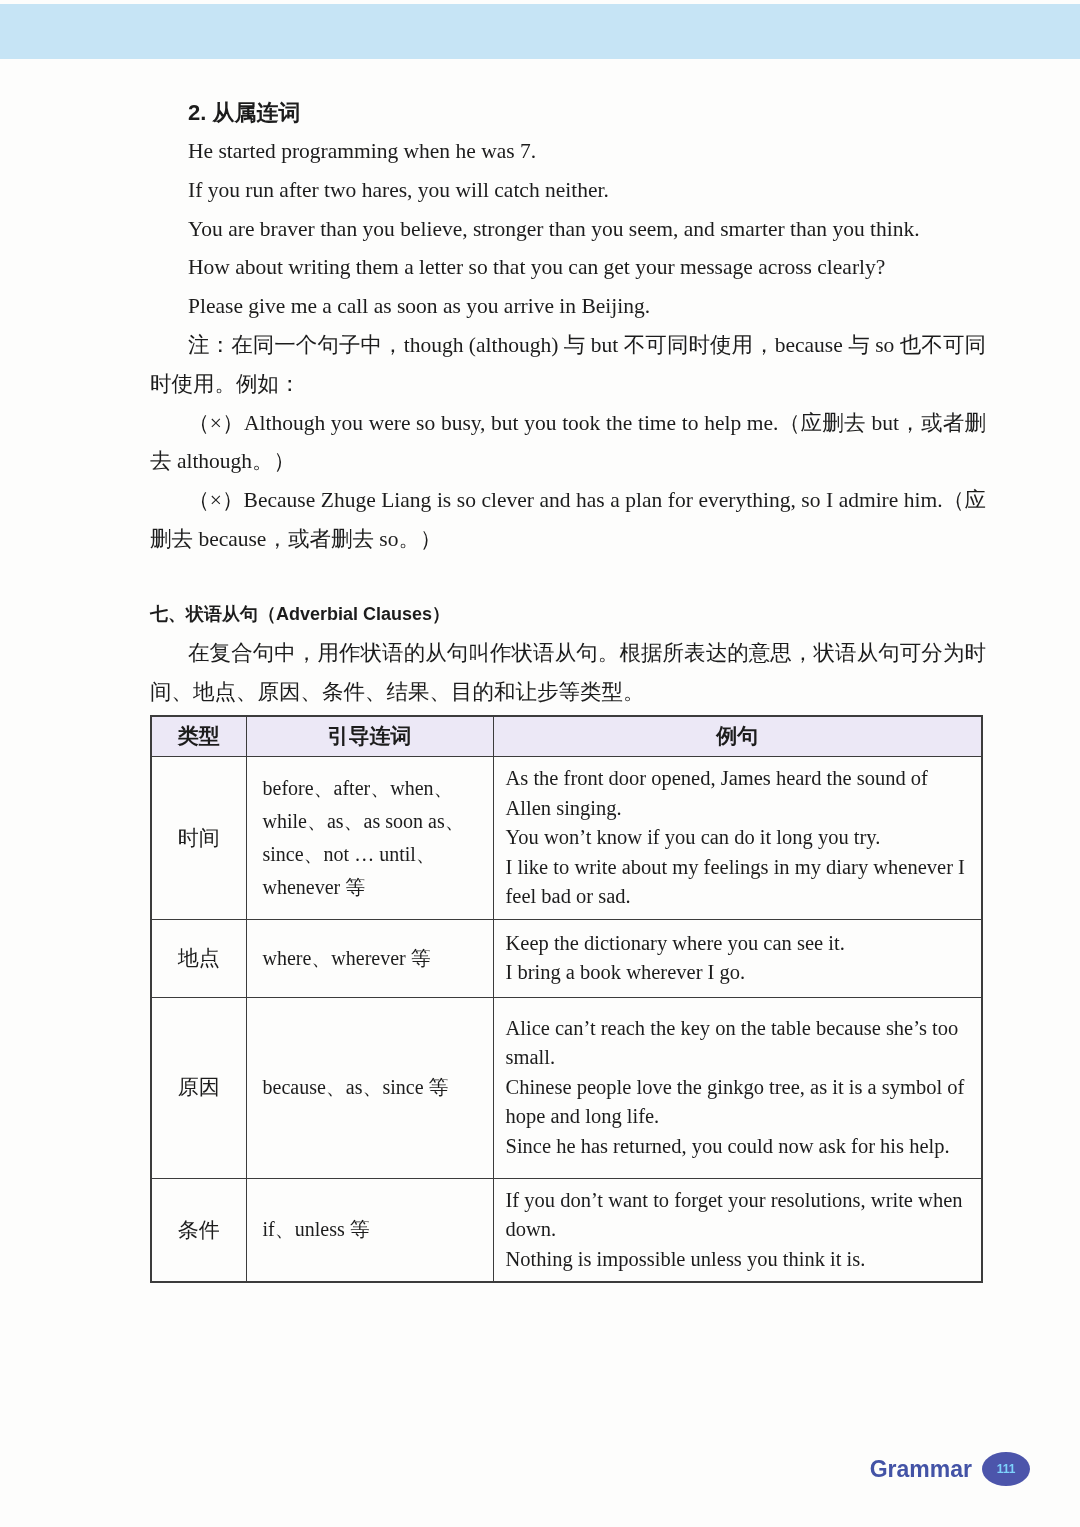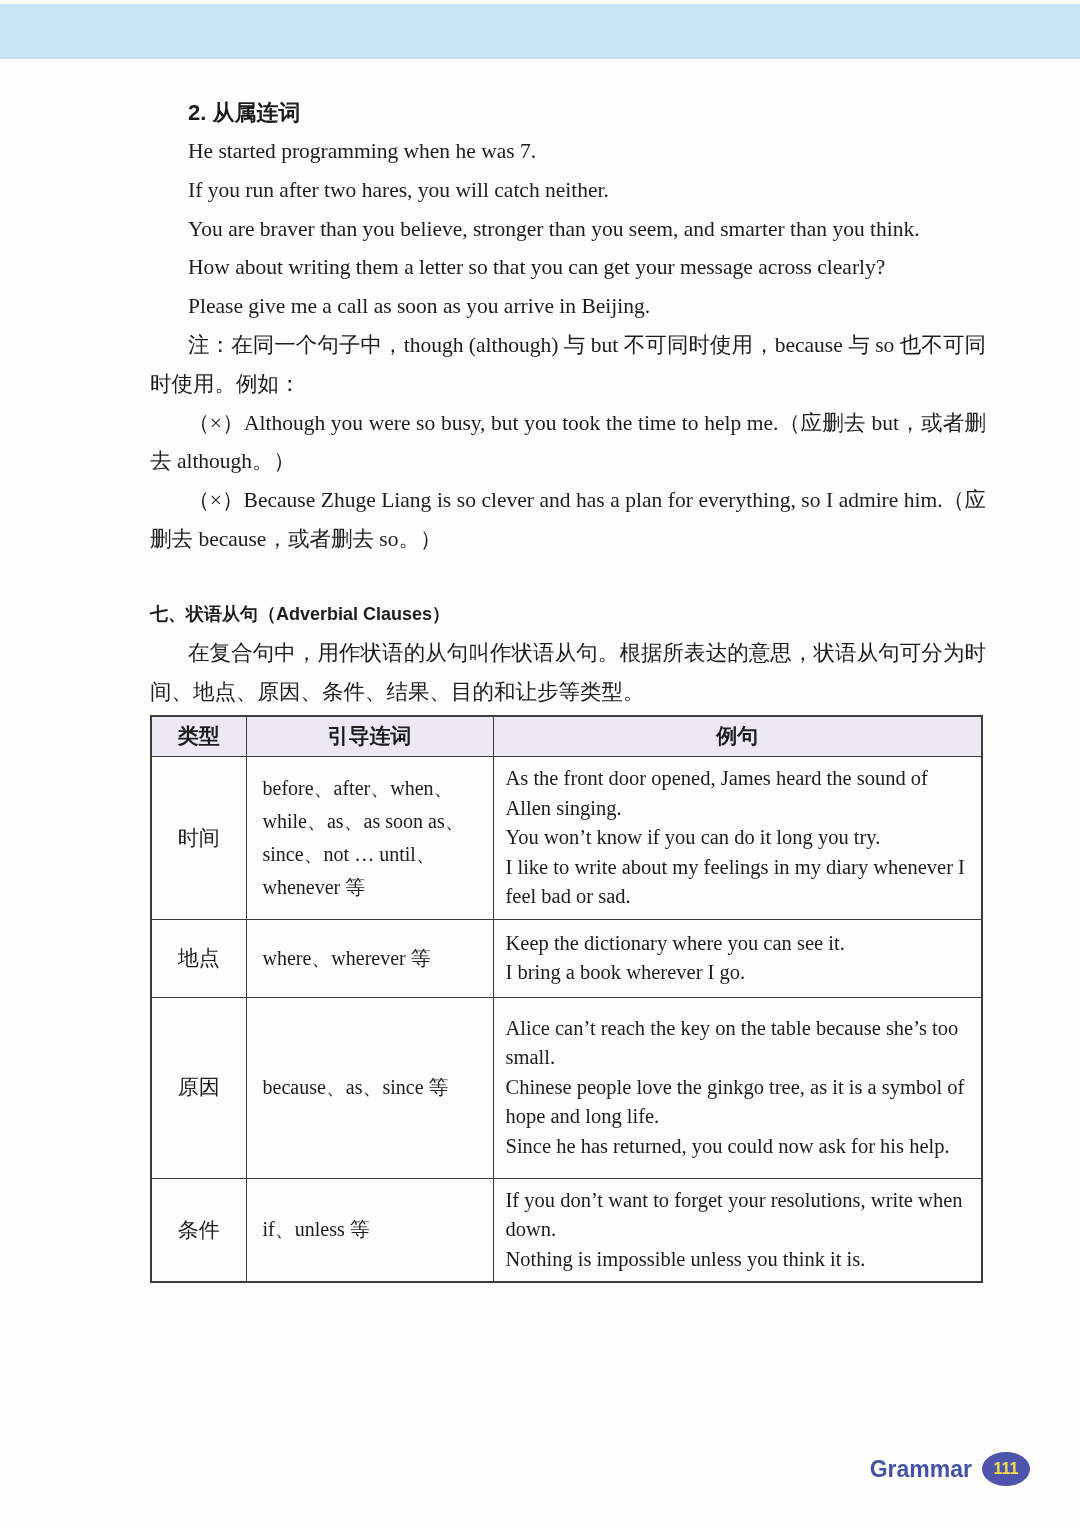--- a/index.html
+++ b/index.html
@@ -91,23 +91,23 @@
     position:absolute;top:1452px;right:50px;
     display:flex;align-items:center;gap:10px;
   }
   .footer-label{
     font-family:"Liberation Sans","DejaVu Sans",sans-serif;
     font-size:23px;font-weight:bold;color:var(--footer-blue);
   }
   .page-badge{
     display:flex;align-items:center;justify-content:center;
     width:48px;height:34px;border-radius:50%;
-    background:var(--badge-blue);color:#fde047;
+    background:var(--badge-blue);color:#7dd3fc;
     font-family:"Liberation Sans","DejaVu Sans",sans-serif;
-    font-size:16px;font-weight:bold;
+    font-size:12px;font-weight:bold;
   }
 </style>
 </head>
 <body>
 
 <div class="top-band"></div>
 
 <div class="content">
 
   <div class="h-sub">2. 从属连词</div>

